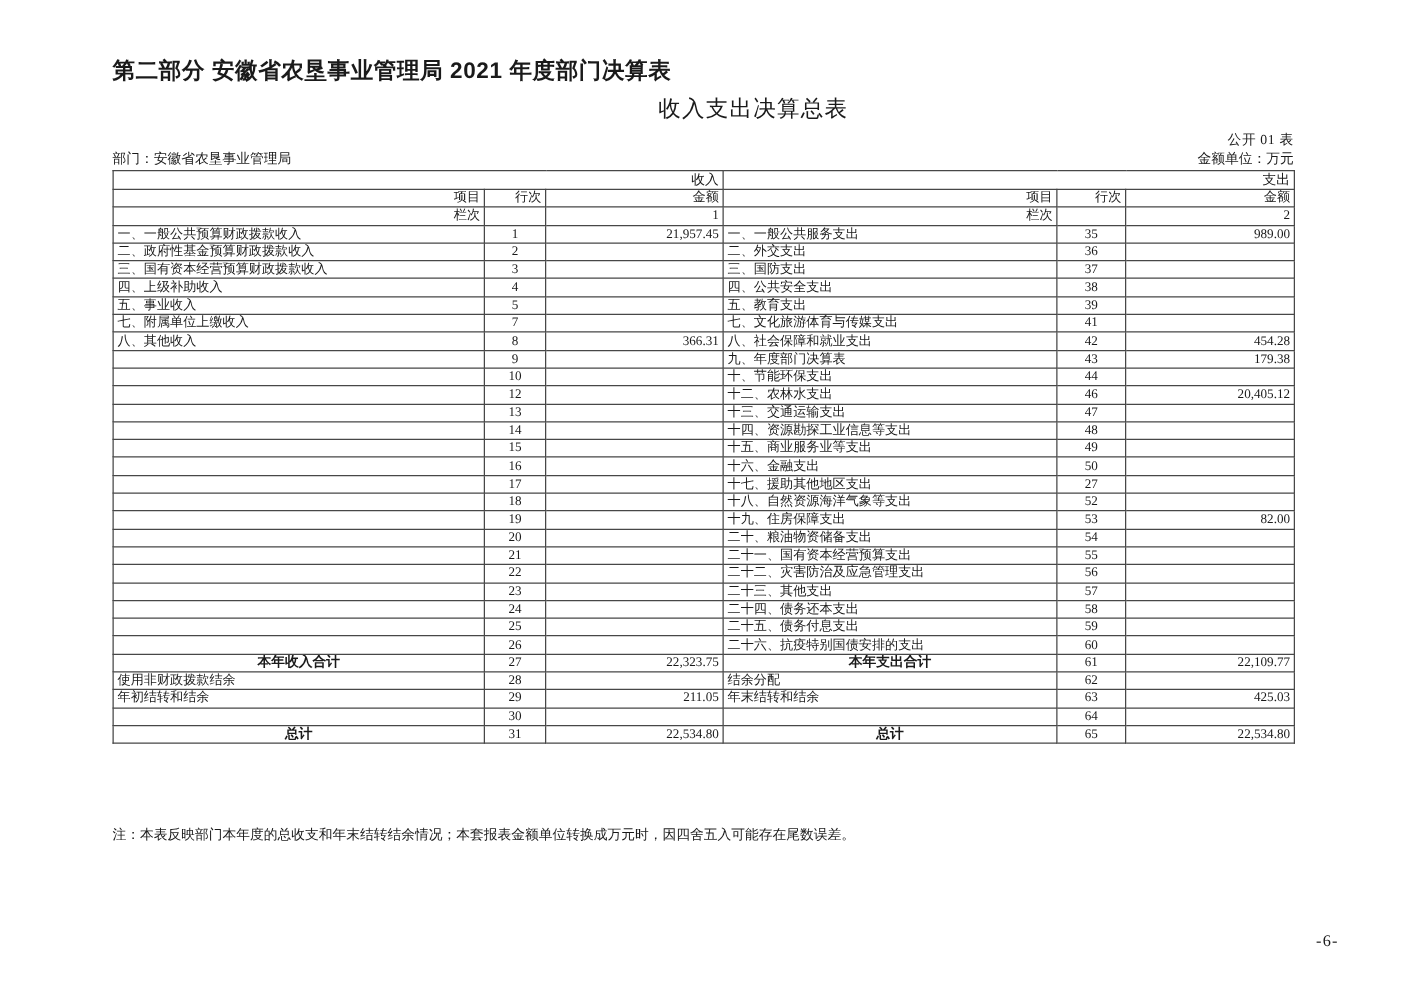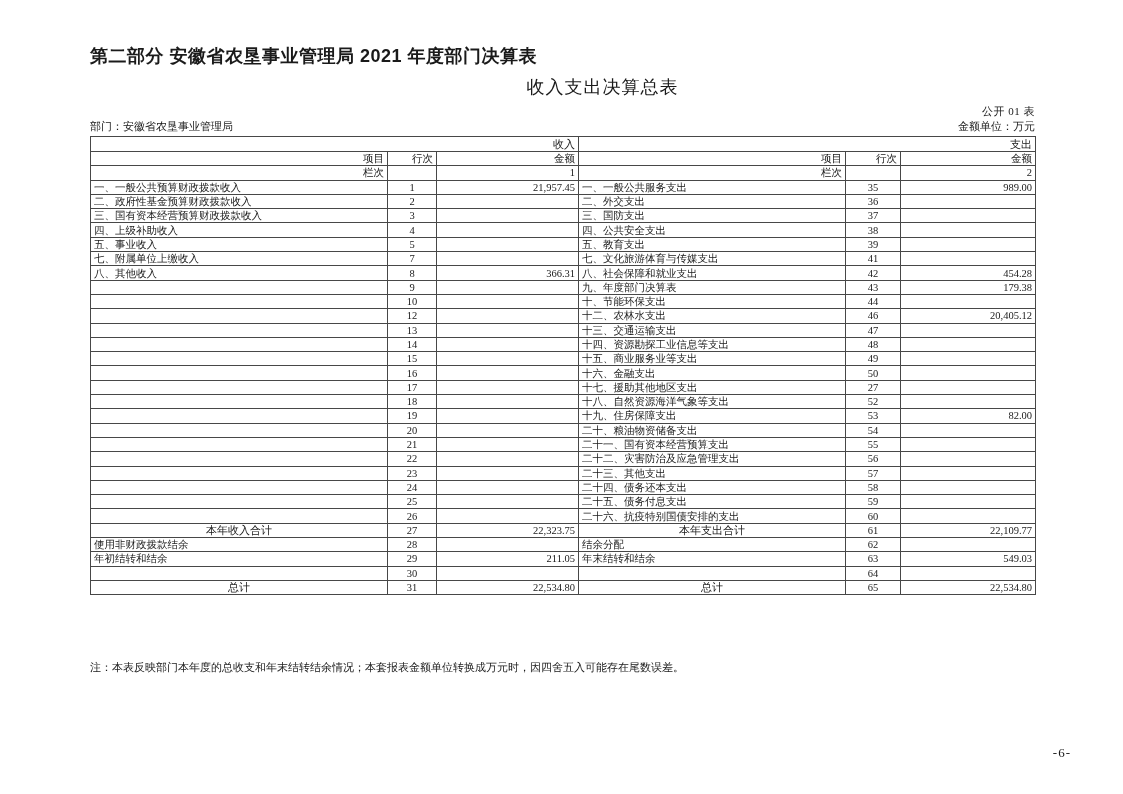--- a/index.html
+++ b/index.html
@@ -47,21 +47,21 @@
     height:14.3px;
     line-height:13px;
     padding:0 3px;
     overflow:hidden; white-space:nowrap;
     vertical-align:middle;
   }
   td.c { text-align:right; }
   td.item { text-align:left; padding-left:2px; }
   td.rowno { text-align:center; }
   td.amt { text-align:right; padding-right:4px; font-family:"Liberation Serif","DejaVu Serif",serif; }
-  td.total { font-weight:normal; text-align:center; font-size:11px; }
+  td.total { font-weight:bold; text-align:center; font-size:11px; }
   tr.sec td { height:15px; font-size:11px; }
 
   .footnote {
     position:absolute; left:90px; top:660px;
     font-size:11px; white-space:nowrap;
   }
   .page-number {
     position:absolute; right:52px; top:745px;
     font-size:13px; letter-spacing:1px;
   }
@@ -321,21 +321,21 @@
     <td class="item">结余分配</td>
     <td class="rowno">62</td>
     <td class="amt"></td>
   </tr>
           <tr>
     <td class="item">年初结转和结余</td>
     <td class="rowno">29</td>
     <td class="amt">211.05</td>
     <td class="item">年末结转和结余</td>
     <td class="rowno">63</td>
-    <td class="amt">549.03</td>
+    <td class="amt">425.03</td>
   </tr>
           <tr>
     <td class="item"></td>
     <td class="rowno">30</td>
     <td class="amt"></td>
     <td class="item"></td>
     <td class="rowno">64</td>
     <td class="amt"></td>
   </tr>
           <tr>

